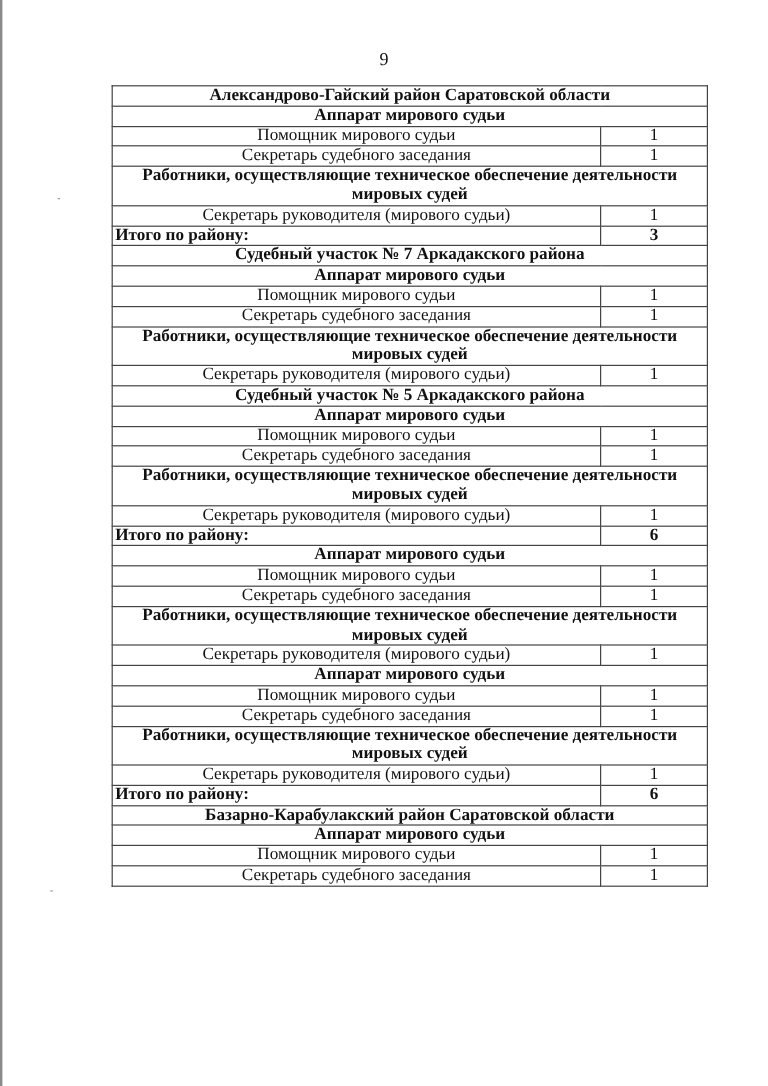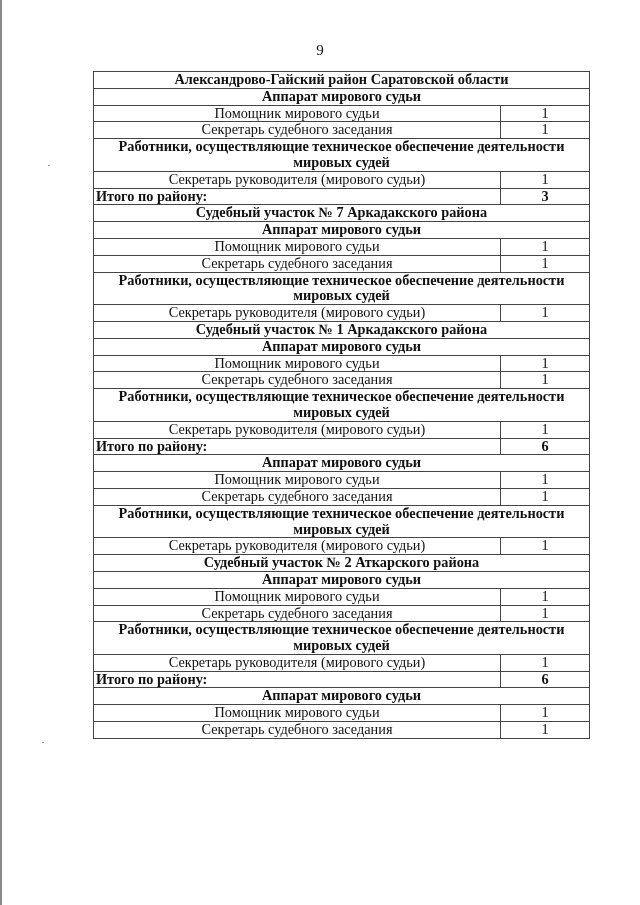--- a/index.html
+++ b/index.html
@@ -67,21 +67,21 @@
         <td class="val">1</td>
       </tr>
       <tr>
         <td colspan="2" class="hdr">Работники, осуществляющие техническое обеспечение деятельности мировых судей</td>
       </tr>
       <tr>
         <td class="lbl">Секретарь руководителя (мирового судьи)</td>
         <td class="val">1</td>
       </tr>
       <tr>
-        <td colspan="2" class="hdr">Судебный участок № 1 Аркадакского района</td>
+        <td colspan="2" class="hdr">Судебный участок № 5 Аркадакского района</td>
       </tr>
       <tr>
         <td colspan="2" class="hdr">Аппарат мирового судьи</td>
       </tr>
       <tr>
         <td class="lbl">Помощник мирового судьи</td>
         <td class="val">1</td>
       </tr>
       <tr>
         <td class="lbl">Секретарь судебного заседания</td>
@@ -110,23 +110,20 @@
         <td class="val">1</td>
       </tr>
       <tr>
         <td colspan="2" class="hdr">Работники, осуществляющие техническое обеспечение деятельности мировых судей</td>
       </tr>
       <tr>
         <td class="lbl">Секретарь руководителя (мирового судьи)</td>
         <td class="val">1</td>
       </tr>
       <tr>
-        <td colspan="2" class="hdr">Судебный участок № 2 Аткарского района</td>
-      </tr>
-      <tr>
         <td colspan="2" class="hdr">Аппарат мирового судьи</td>
       </tr>
       <tr>
         <td class="lbl">Помощник мирового судьи</td>
         <td class="val">1</td>
       </tr>
       <tr>
         <td class="lbl">Секретарь судебного заседания</td>
         <td class="val">1</td>
       </tr>
@@ -135,20 +132,23 @@
       </tr>
       <tr>
         <td class="lbl">Секретарь руководителя (мирового судьи)</td>
         <td class="val">1</td>
       </tr>
       <tr>
         <td class="tot-lbl">Итого по району:</td>
         <td class="val tot-val">6</td>
       </tr>
       <tr>
+        <td colspan="2" class="hdr">Базарно-Карабулакский район Саратовской области</td>
+      </tr>
+      <tr>
         <td colspan="2" class="hdr">Аппарат мирового судьи</td>
       </tr>
       <tr>
         <td class="lbl">Помощник мирового судьи</td>
         <td class="val">1</td>
       </tr>
       <tr>
         <td class="lbl">Секретарь судебного заседания</td>
         <td class="val">1</td>
       </tr>

